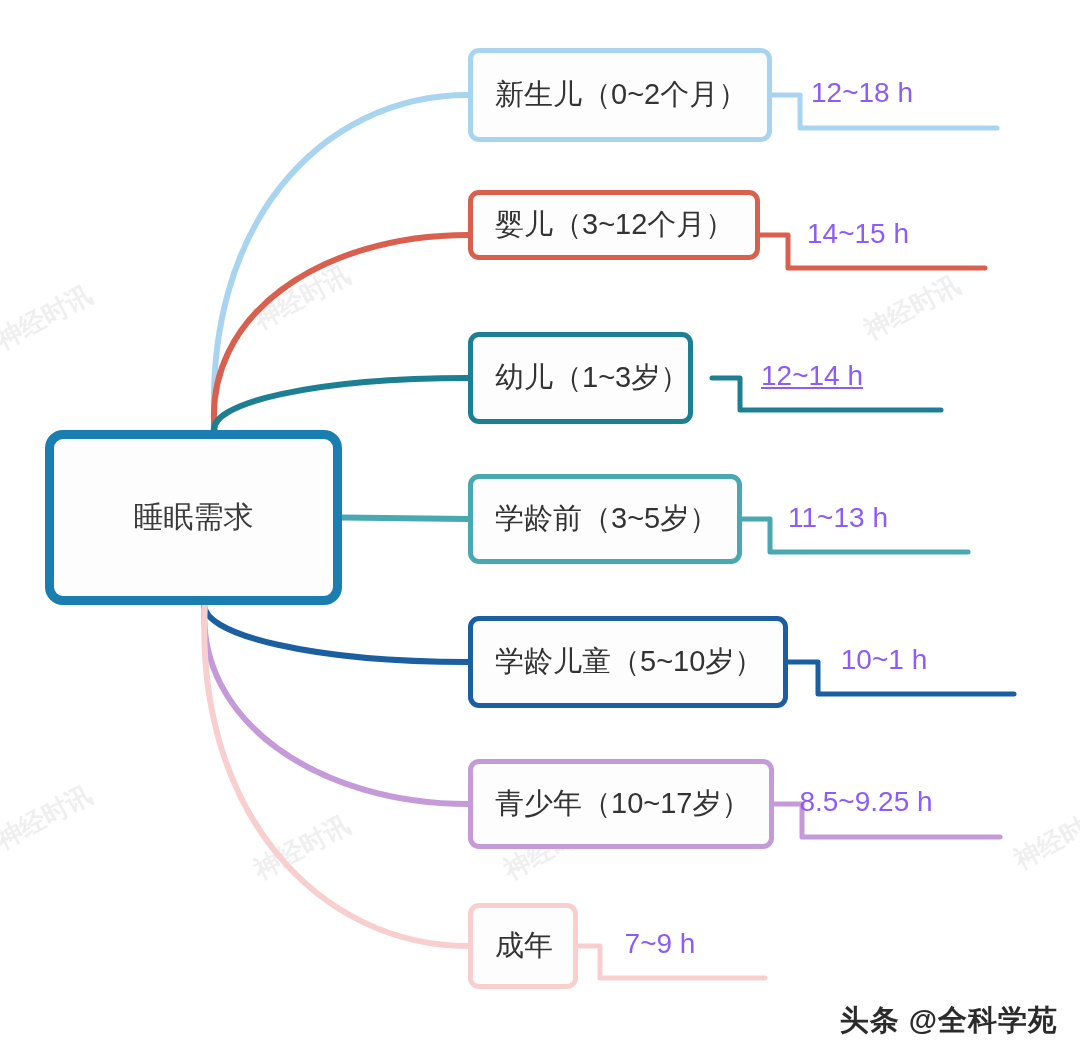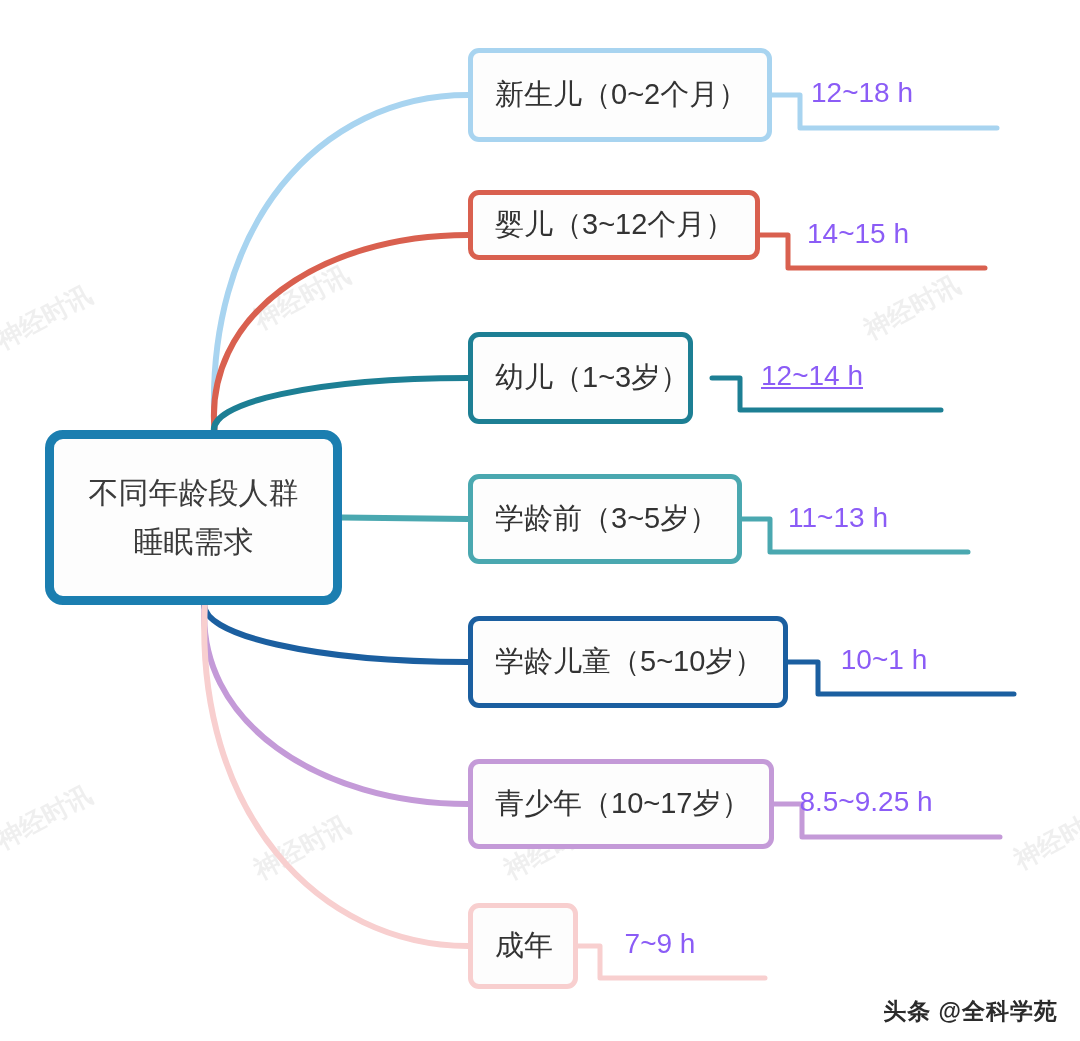--- a/index.html
+++ b/index.html
@@ -66,22 +66,22 @@
   }
   .value-label {
     position: absolute;
     font-size: 28px;
     color: #8b5cf6;
     white-space: nowrap;
   }
   .watermark-credit {
     position: absolute;
     right: 22px;
-    bottom: 14px;
-    font-size: 23px;
+    bottom: 0;
+    font-size: 29px;
     font-weight: bold;
     color: #2b2b2b;
     letter-spacing: 1px;
     white-space: nowrap;
   }
   .bg-watermark {
     position: absolute;
     color: rgba(130,130,130,0.13);
     font-size: 26px;
     white-space: nowrap;
@@ -115,21 +115,20 @@
       <path d="M 205 600 C 193 635.96, 320.72 662, 468 662" fill="none" stroke="#1b5fa0" stroke-width="6" stroke-linecap="round" stroke-linejoin="round"></path>
       <path d="M 788 662 L 818 662 L 818 694 L 1014 694" fill="none" stroke="#1b5fa0" stroke-width="5" stroke-linecap="round" stroke-linejoin="round"></path>
       <path d="M 205 600 C 193 722.4, 320.72 804, 468 804" fill="none" stroke="#c49ad8" stroke-width="6" stroke-linecap="round" stroke-linejoin="round"></path>
       <path d="M 774 804 L 802 804 L 802 837 L 1000 837" fill="none" stroke="#c49ad8" stroke-width="5" stroke-linecap="round" stroke-linejoin="round"></path>
       <path d="M 205 600 C 193 814.52, 320.72 946, 468 946" fill="none" stroke="#f8cfcf" stroke-width="6" stroke-linecap="round" stroke-linejoin="round"></path>
       <path d="M 570 946 L 600 946 L 600 978 L 765 978" fill="none" stroke="#f8cfcf" stroke-width="5" stroke-linecap="round" stroke-linejoin="round"></path>
     </svg>
 
   <div class="node root-node">
     <div>
-      <span class="node-label">不同年龄段人群</span>
       <span class="node-label">睡眠需求</span>
     </div>
   </div>
 
   <div id="branch-container">
       <div class="node child-node" style="left: 468px; top: 48px; width: 304px; height: 94px; border-color: rgb(168, 212, 240);">
         <span class="node-label">新生儿（0~2个月）</span>
       </div>
       <div class="value-label" style="left: 862px; top: 77px; transform: translateX(-50%);">12~18 h</div>
       <div class="node child-node" style="left: 468px; top: 190px; width: 292px; height: 70px; border-color: rgb(217, 96, 79);">

